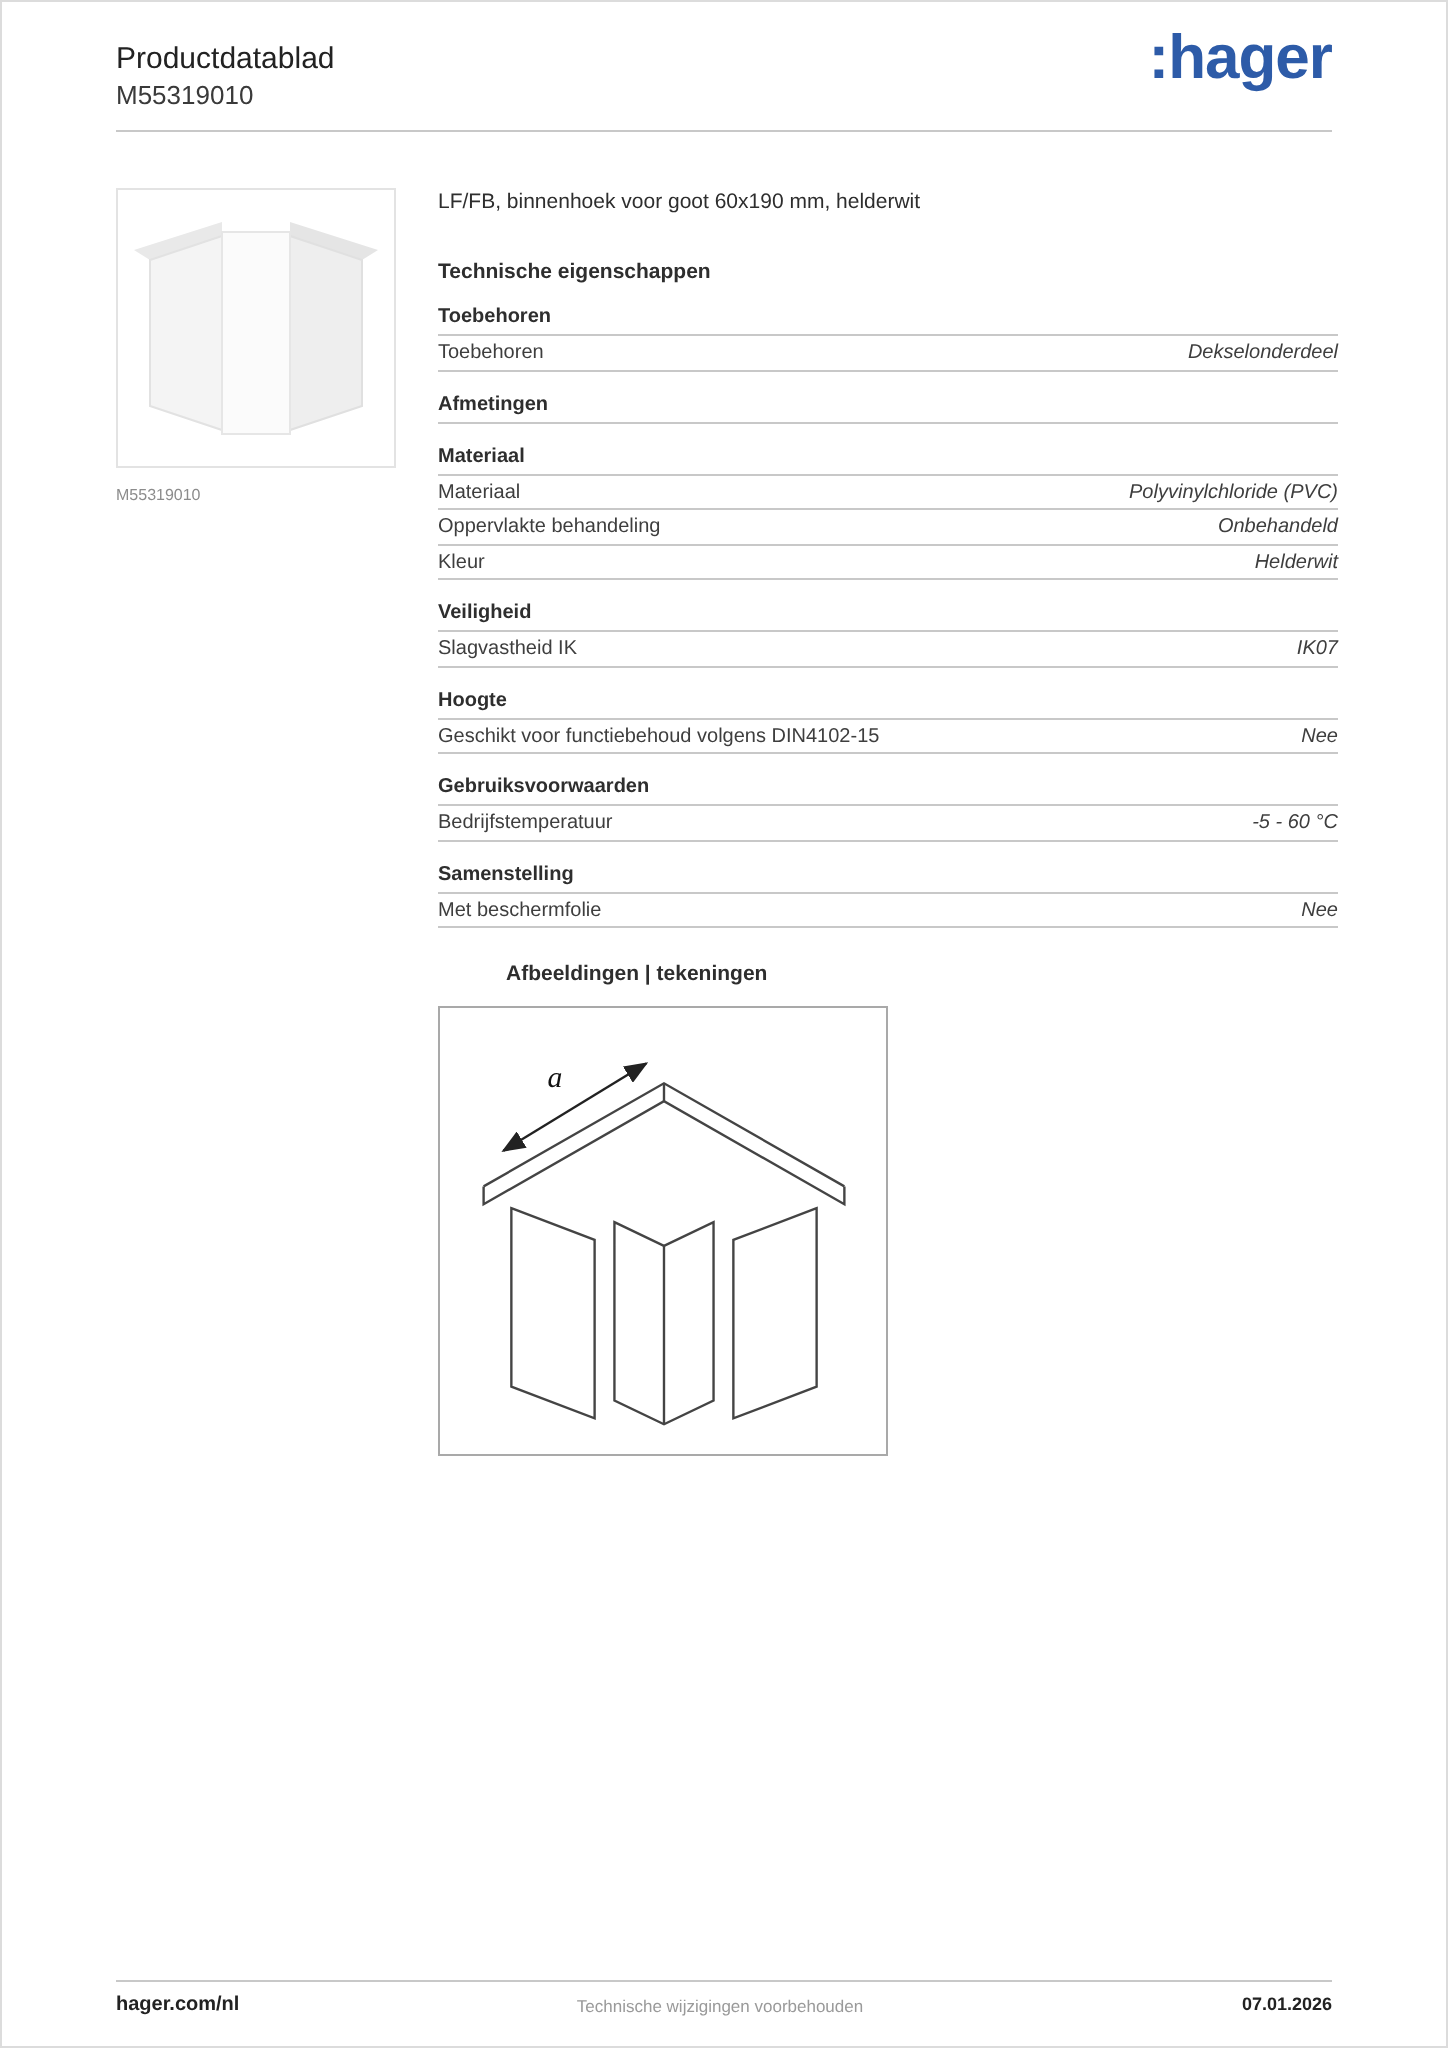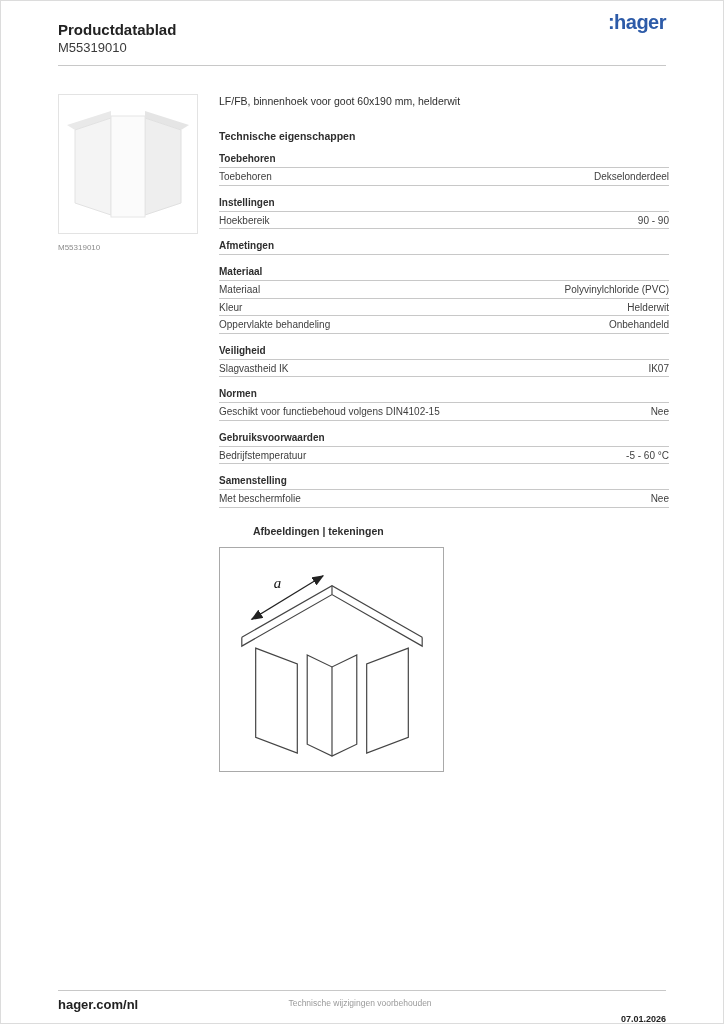--- a/index.html
+++ b/index.html
@@ -9,23 +9,23 @@
     background:#ffffff;
     border:1px solid #dcdcdc;
     box-sizing:border-box;
     font-family:"Liberation Sans", sans-serif;
     color:#333;
     overflow:hidden;
     margin:0 auto;
   }
   
   .hdr-left{position:absolute;left:57px;top:20px;}
-  .doc-title{font-size:15px;font-weight:bold;color:#222;line-height:1.25;}
+  .doc-title{font-size:15px;font-weight:normal;color:#222;line-height:1.25;}
   .doc-id{font-size:13px;color:#3a3a3a;line-height:1.3;}
-  .logo{position:absolute;right:57px;top:10px;font-size:20px;font-weight:bold;letter-spacing:-0.5px;}
+  .logo{position:absolute;right:57px;top:10px;font-size:31px;font-weight:bold;letter-spacing:-0.5px;}
   .hdr-rule{position:absolute;left:57px;right:57px;top:64px;height:1px;background:#c8c8c8;}
 
   
   .photo-box{
     position:absolute;left:57px;top:93px;width:140px;height:140px;
     border:1px solid #e3e3e3;box-sizing:border-box;background:#fff;
   }
   .photo-caption{position:absolute;left:57px;top:242px;font-size:8px;color:#8c8c8c;}
 
   
@@ -35,34 +35,34 @@
   .spec-section{margin-top:11px;}
   .section-title{
     font-size:10px;font-weight:bold;color:#2e2e2e;
     padding-bottom:3px;border-bottom:1px solid #c8c8c8;
   }
   .spec-row{
     display:flex;justify-content:space-between;align-items:baseline;
     font-size:10px;color:#3e3e3e;
     padding:3px 0 2.5px 0;border-bottom:1px solid #c8c8c8;
   }
-  .spec-row .val{text-align:right;white-space:nowrap;padding-left:12px;}
+  .spec-row .val{text-align:right;white-space:nowrap;padding-left:12px;font-style:italic;}
 
   .drawings-heading{font-size:10.5px;font-weight:bold;color:#2e2e2e;margin-top:17px;margin-left:34px;}
   .drawing-box{
     margin-top:10px;width:225px;height:225px;
     border:1px solid #a9a9a9;box-sizing:border-box;background:#fff;
   }
 
   
   .ftr-rule{position:absolute;left:57px;right:57px;top:989px;height:1px;background:#c8c8c8;}
   .footer{position:absolute;left:57px;right:57px;top:996px;height:18px;}
-  .ftr-left{position:absolute;left:0;top:0;font-size:13px;font-weight:bold;color:#222;text-decoration:none;}
+  .ftr-left{position:absolute;left:0;top:0;font-size:10px;font-weight:bold;color:#222;text-decoration:none;}
   .ftr-center{position:absolute;left:0;right:4px;top:1px;text-align:center;font-size:8.5px;color:#9a9a9a;}
-  .ftr-right{position:absolute;right:0;top:0;font-size:9px;font-weight:bold;color:#222;margin-top:17px;}
+  .ftr-right{position:absolute;right:0;top:0;font-size:9px;font-weight:bold;color:#222;}
 </style>
 </head>
 <body>
 
 <div class="page">
 
   <div class="hdr-left">
     <div class="doc-title">Productdatablad</div>
     <div class="doc-id">M55319010</div>
   </div>
@@ -89,64 +89,55 @@
   <div class="spec-section">
     <div class="section-title">Toebehoren</div>
     <div class="rows">
             <div class="spec-row">
               <span class="lab">Toebehoren</span>
               <span class="val">Dekselonderdeel</span>
             </div>
           </div>
   </div>
 
-  <div class="spec-section">
-    <div class="section-title">Instellingen</div>
-    <div class="rows">
-            <div class="spec-row">
-              <span class="lab">Hoekbereik</span>
-              <span class="val">90 - 90</span>
-            </div>
-          </div>
-  </div>
 
   <div class="spec-section">
     <div class="section-title">Afmetingen</div>
   </div>
 
   <div class="spec-section">
     <div class="section-title">Materiaal</div>
     <div class="rows">
             <div class="spec-row">
               <span class="lab">Materiaal</span>
               <span class="val">Polyvinylchloride (PVC)</span>
             </div>
             <div class="spec-row">
+              <span class="lab">Oppervlakte behandeling</span>
+              <span class="val">Onbehandeld</span>
+            </div>
+            <div class="spec-row">
               <span class="lab">Kleur</span>
               <span class="val">Helderwit</span>
-            </div>
-            <div class="spec-row">
-              <span class="lab">Oppervlakte behandeling</span>
-              <span class="val">Onbehandeld</span>
             </div>
           </div>
   </div>
 
   <div class="spec-section">
     <div class="section-title">Veiligheid</div>
     <div class="rows">
             <div class="spec-row">
               <span class="lab">Slagvastheid IK</span>
               <span class="val">IK07</span>
             </div>
           </div>
   </div>
 
   <div class="spec-section">
-    <div class="section-title">Normen</div>
+    <div class="section-title">Hoogte</div>
     <div class="rows">
             <div class="spec-row">
               <span class="lab">Geschikt voor functiebehoud volgens DIN4102-15</span>
               <span class="val">Nee</span>
             </div>
           </div>
   </div>
 
   <div class="spec-section">
     <div class="section-title">Gebruiksvoorwaarden</div>

